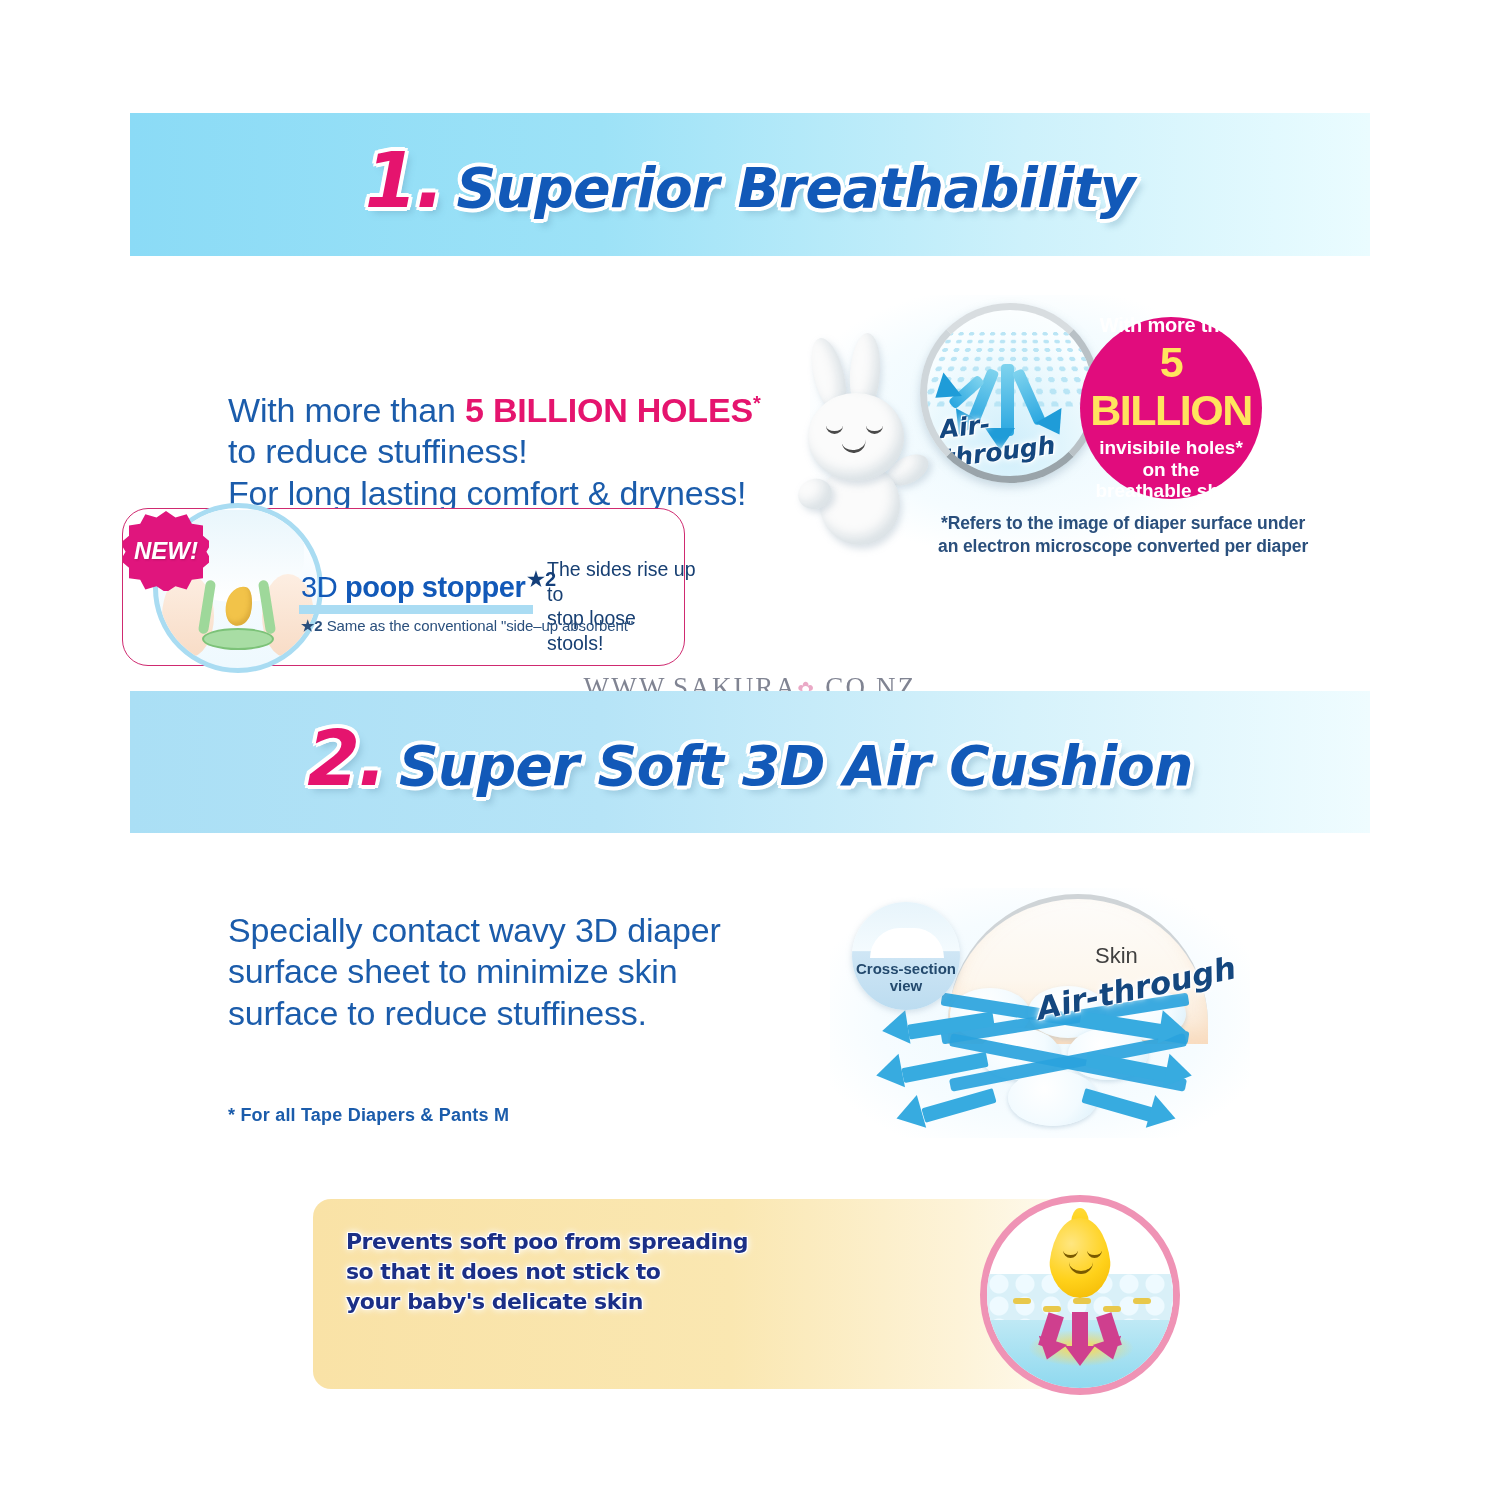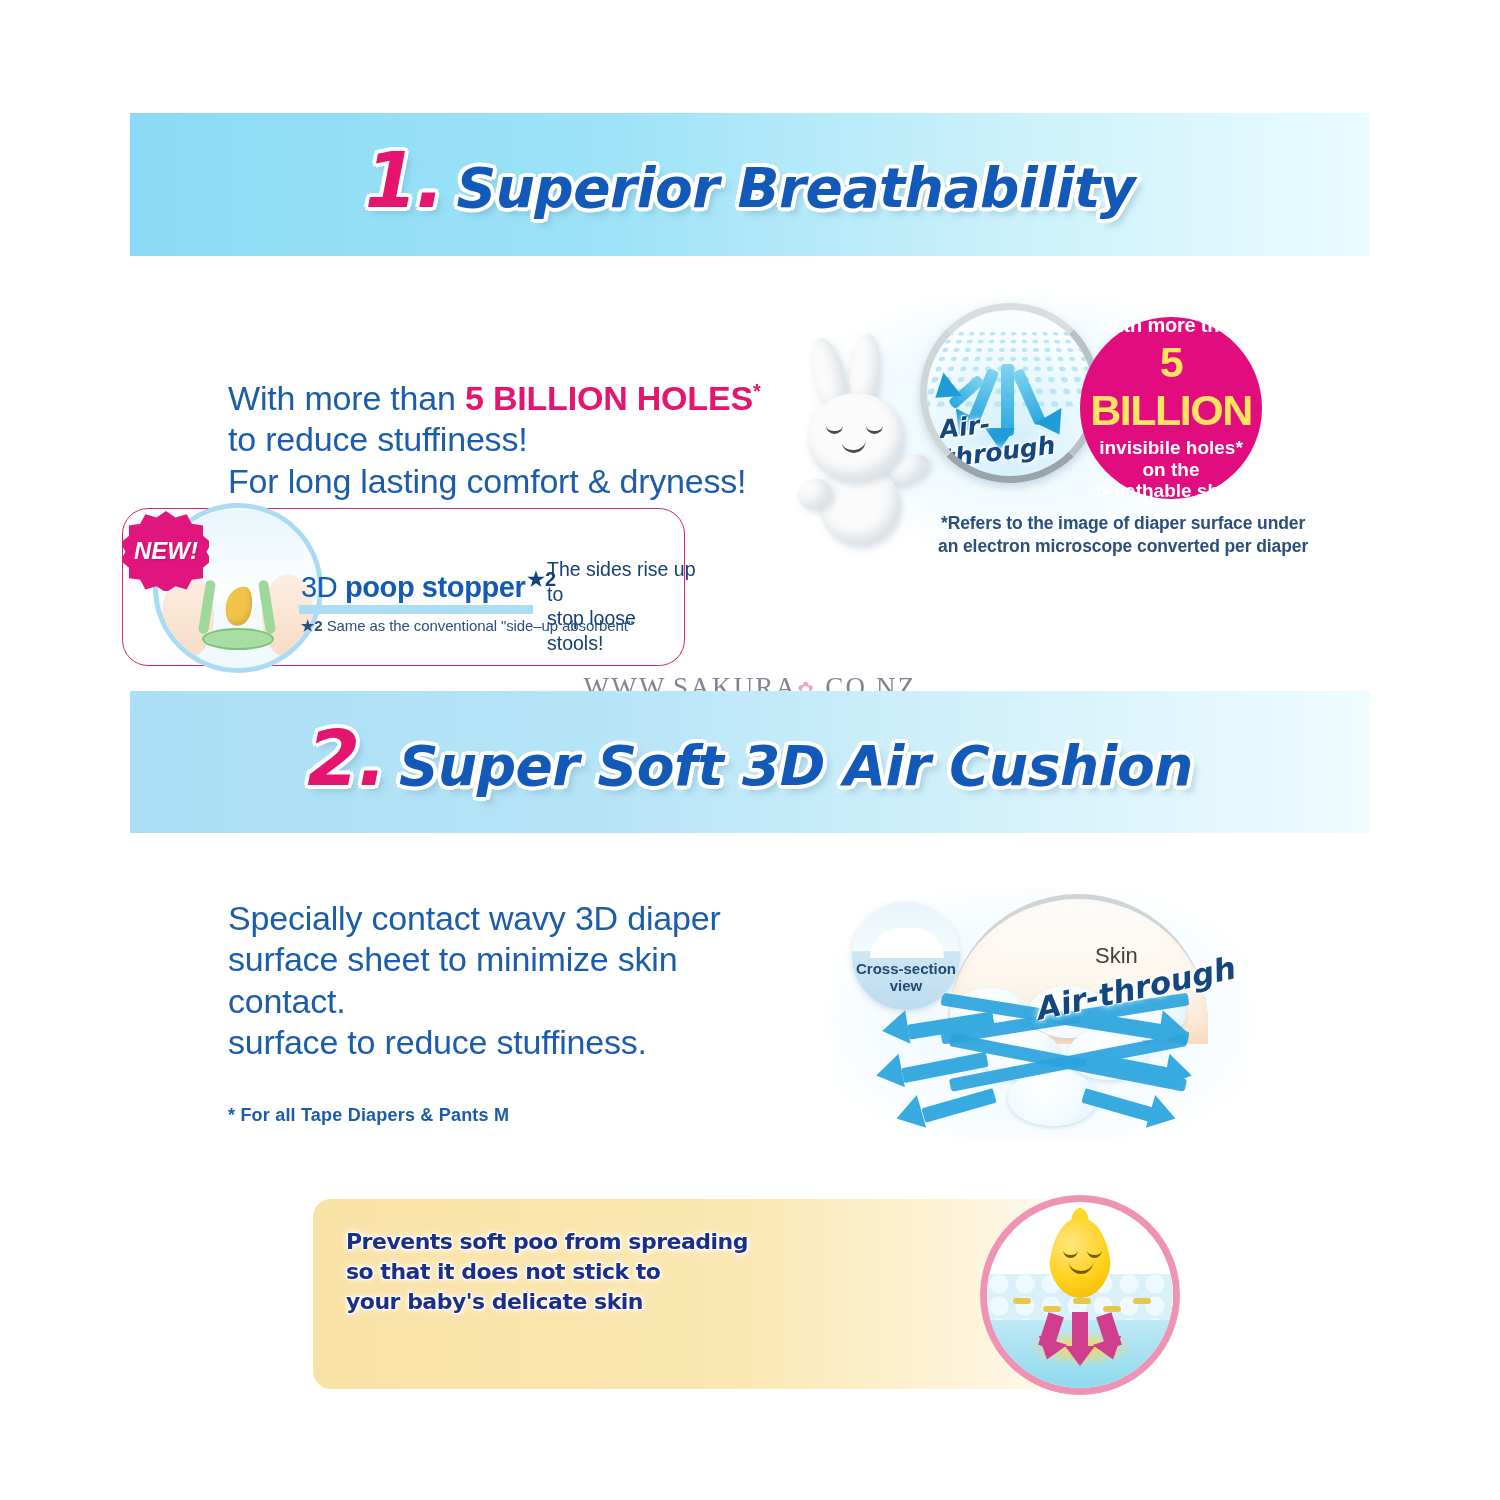--- a/index.html
+++ b/index.html
@@ -57,20 +57,21 @@
   }
 
   
   .copy {
     position: absolute;
     color: #1b5cab;
     font-size: 34px;
     line-height: 1.22;
     font-weight: 500;
     letter-spacing: -0.2px;
+    margin-top: 12px;
   }
   #copy-1 { left: 228px; top: 378px; width: 560px; }
   #copy-2 { left: 228px; top: 898px; width: 530px; }
   .hl { color: #e5146e; font-weight: 600; }
   .sup { font-size: 20px; vertical-align: super; }
 
   .footnote-small {
     position: absolute;
     left: 228px; top: 1105px;
     font-size: 18px;
@@ -405,21 +406,20 @@
 <div class="band" id="band-2">
   <div class="band-inner">
     <span class="sec-num">2.</span>
     <span class="sec-title">Super Soft 3D Air Cushion</span>
   </div>
 </div>
 
 <div class="copy" id="copy-2">
   <div>Specially contact wavy 3D diaper</div>
   <div>surface sheet to minimize skin</div>
-  <div>contact.</div>
   <div>surface to reduce stuffiness.</div>
 </div>
 <div class="footnote-small">* For all Tape Diapers &amp; Pants M</div>
 
 <div id="art-2">
   <div id="art2-glow"></div>
   <div id="dome"></div>
 
   <div class="cushion" style="left:120px; top:100px; width:80px; height:52px;"></div>
   <div class="cushion" style="left:198px; top:98px; width:80px; height:52px;"></div>

